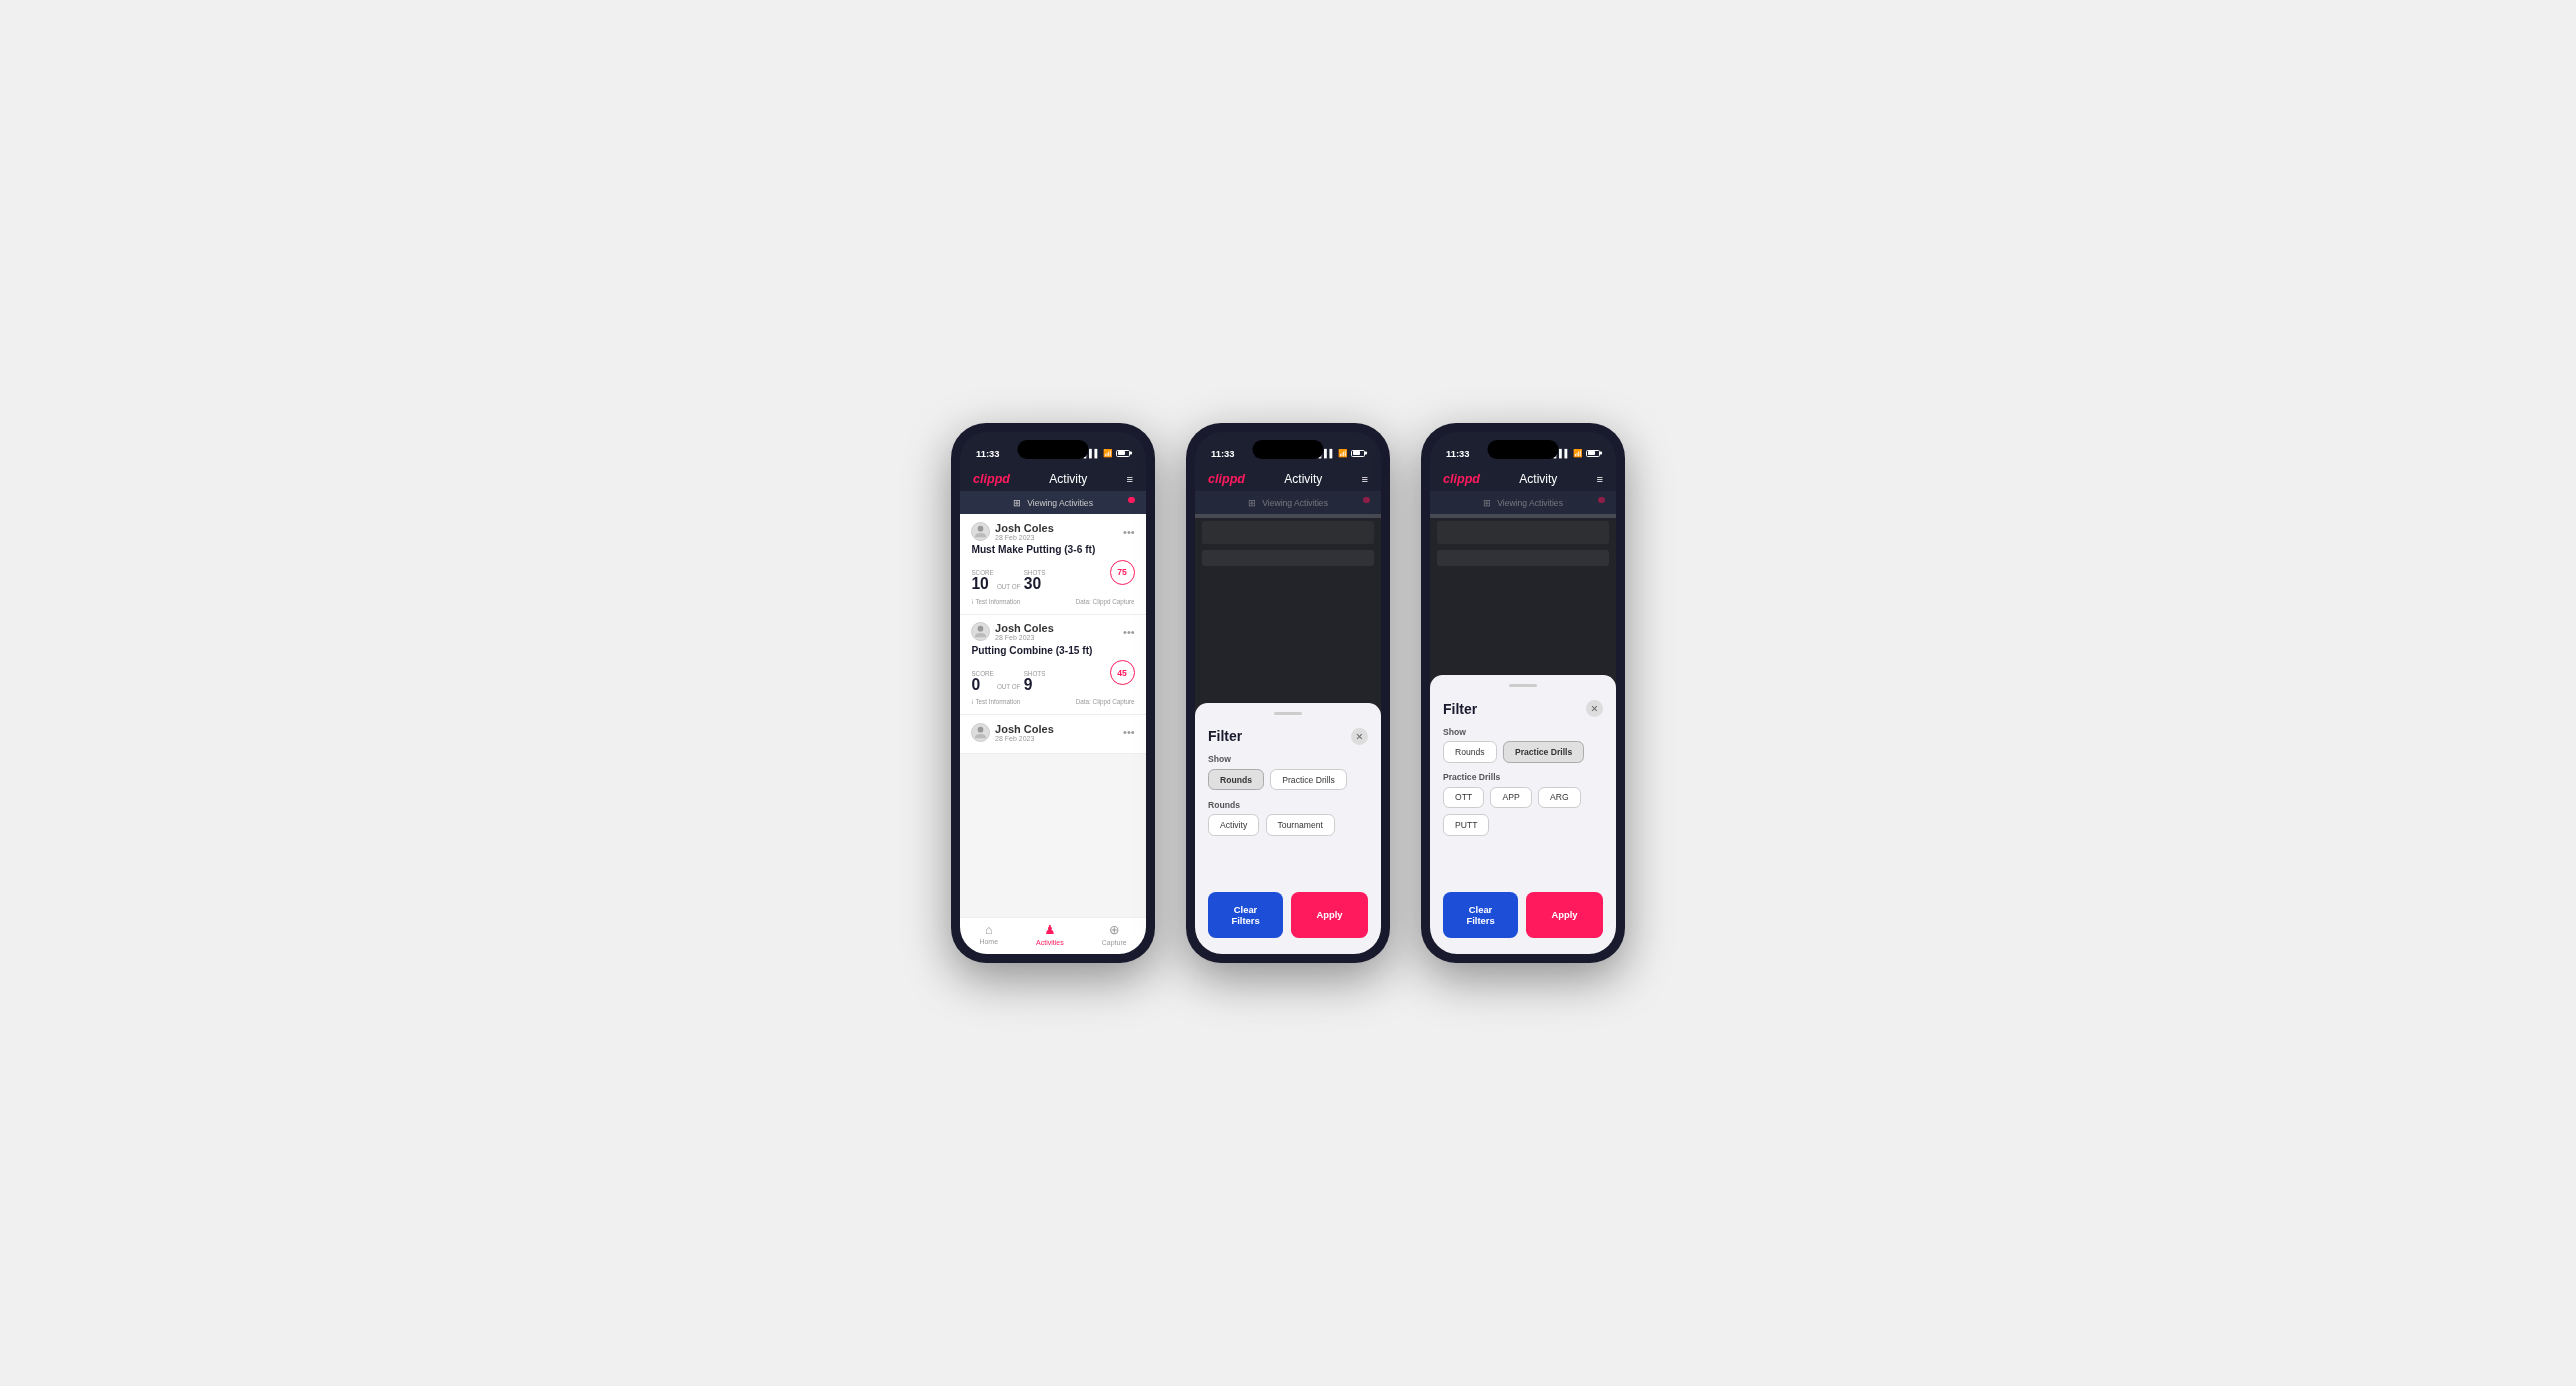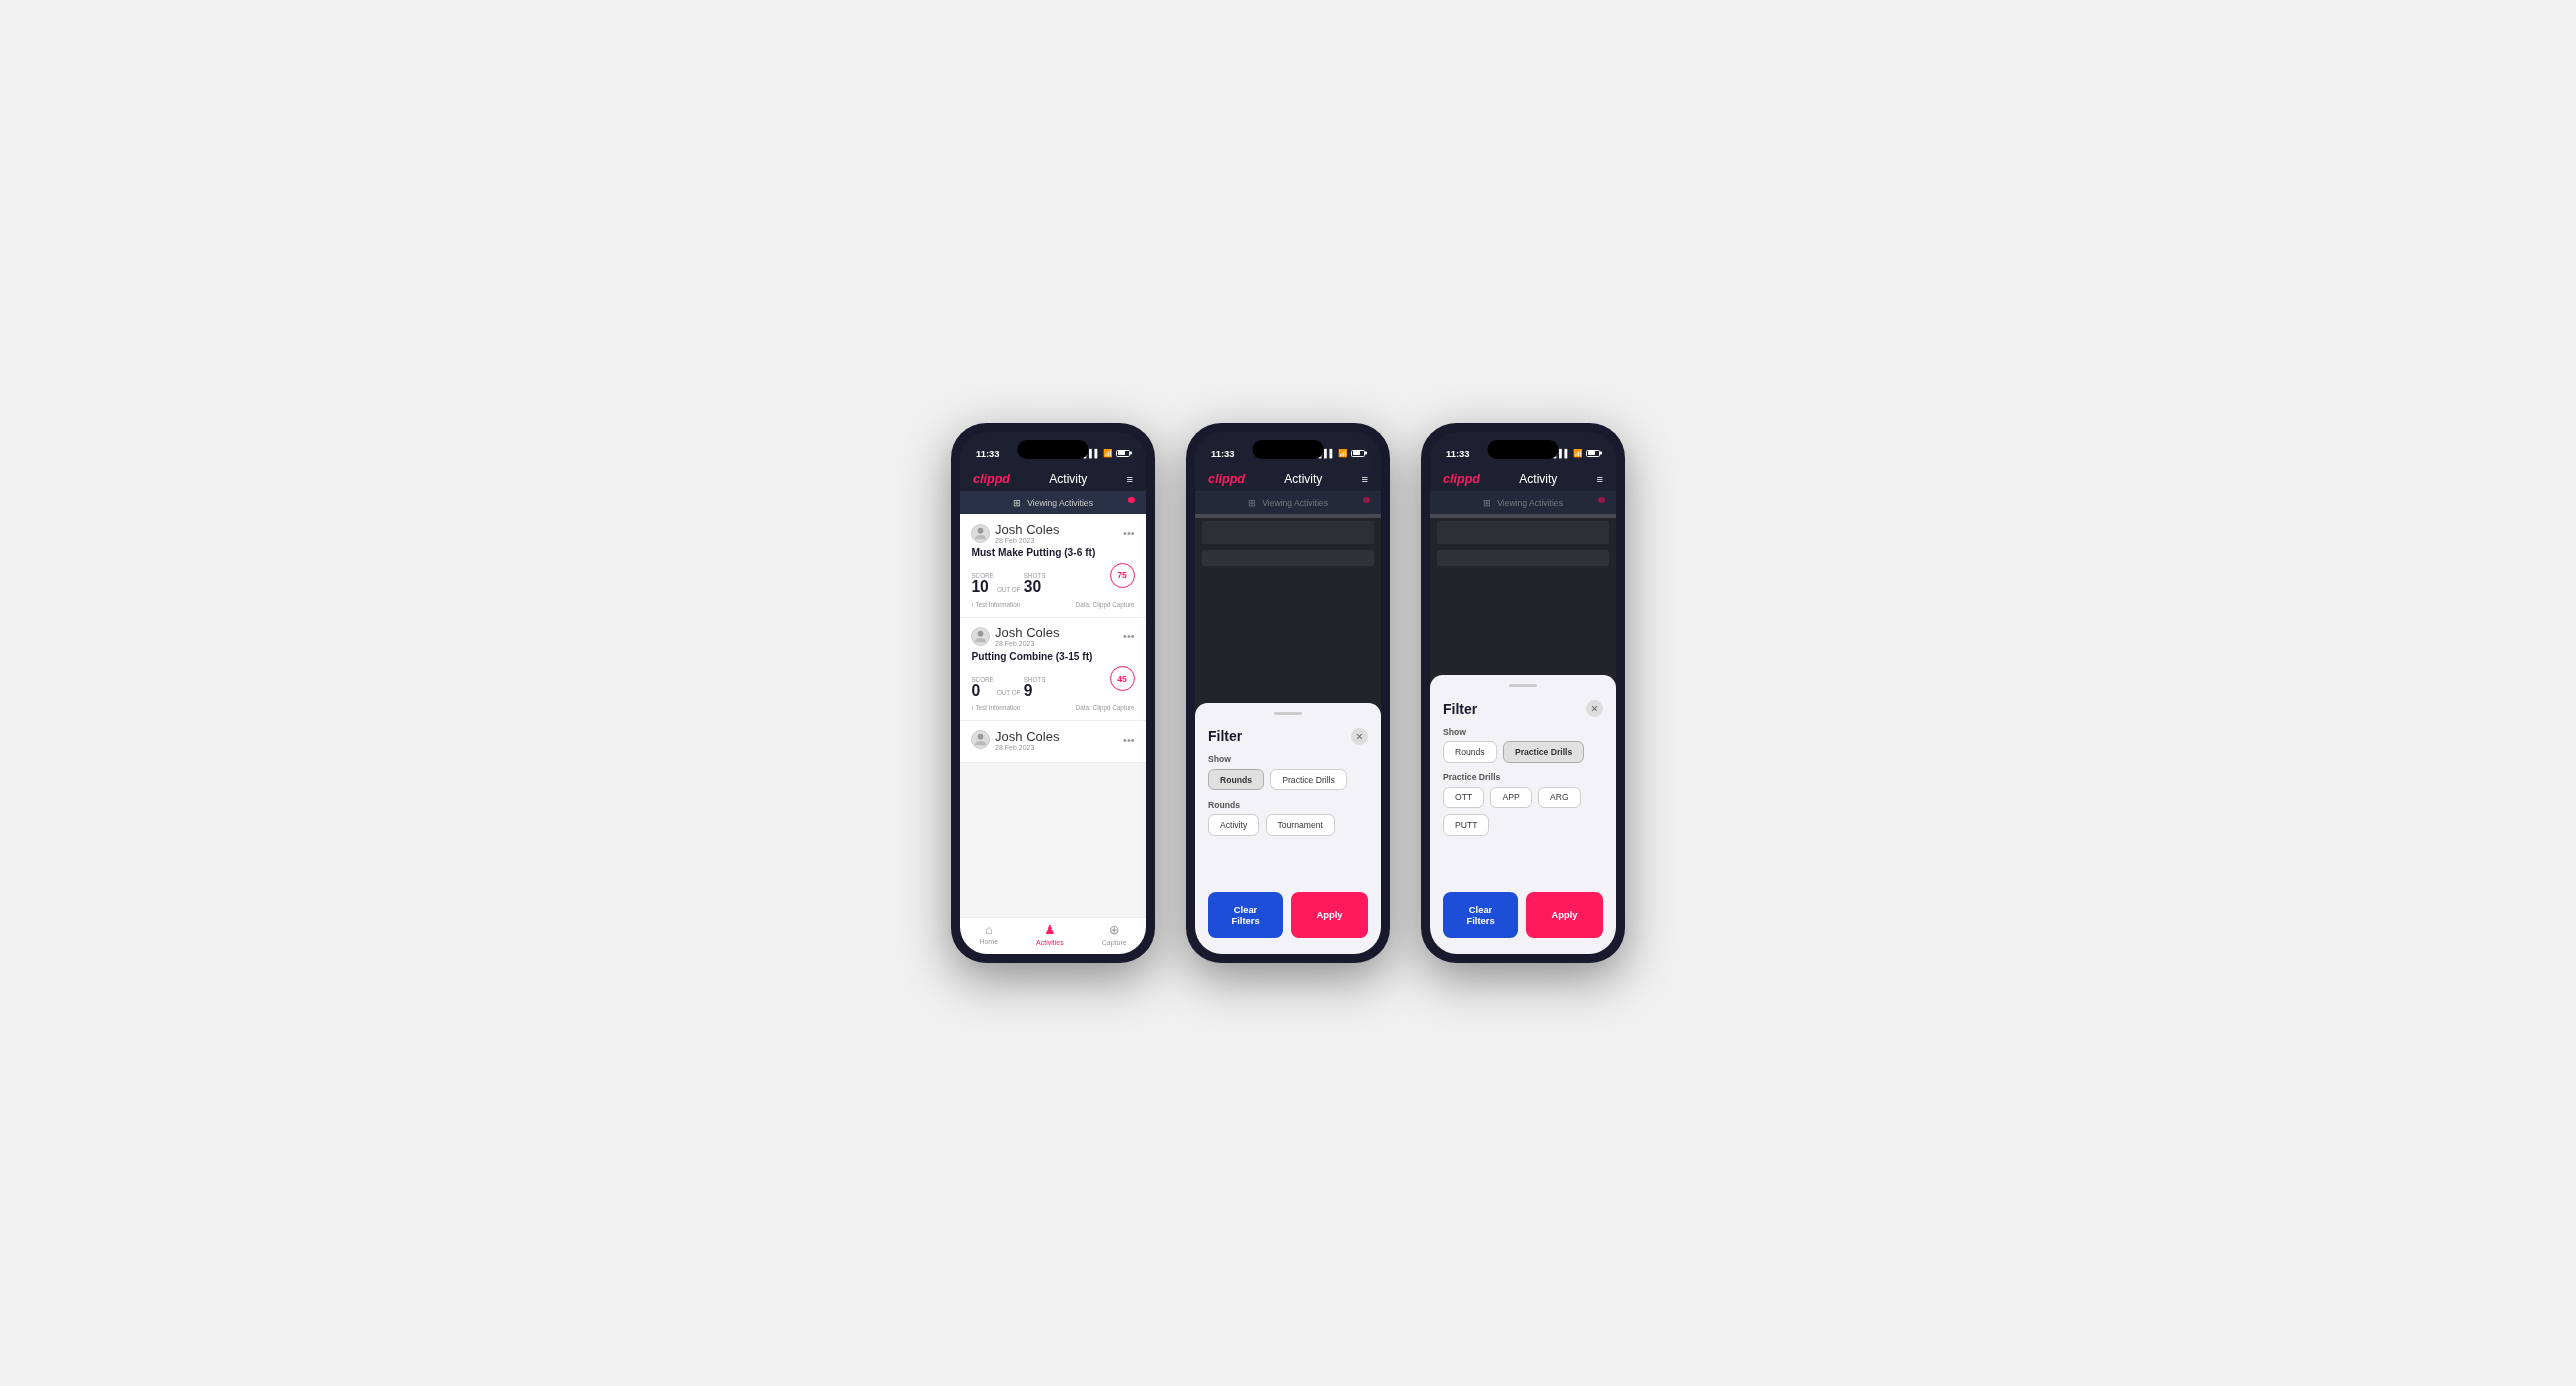--- a/index.html
+++ b/index.html
@@ -169,21 +169,21 @@
       border-radius: 50%;
       background: #ddd;
       border: 1.2px solid #ccc;
       display: flex;
       align-items: center;
       justify-content: center;
       font-size: 7px;
       color: #666;
       overflow: hidden;
     }
-    .user-name { font-size: 13px; font-weight: 400; color: #333; }
+    .user-name { font-size: 11px; font-weight: 700; color: #333; }
     .user-date { font-size: 7px; color: #999; }
     .more-icon { color: #999; font-size: 11px; cursor: pointer; }
     .activity-title { font-size: 10.2px; font-weight: 700; color: #1a1a2e; margin-bottom: 4.7px; }
     .stats-row { display: flex; align-items: baseline; gap: 3.1px; margin-bottom: 4.7px; }
     .stat-block { display: flex; flex-direction: column; }
     .stat-label { font-size: 6.3px; color: #999; text-transform: uppercase; }
     .stat-value { font-size: 15.7px; font-weight: 700; color: #1a1a2e; line-height: 1; }
     .stat-small { font-size: 6.3px; color: #999; align-self: flex-end; margin-bottom: 2.4px; }
     .shot-quality-badge {
       width: 25px; height: 25px;

